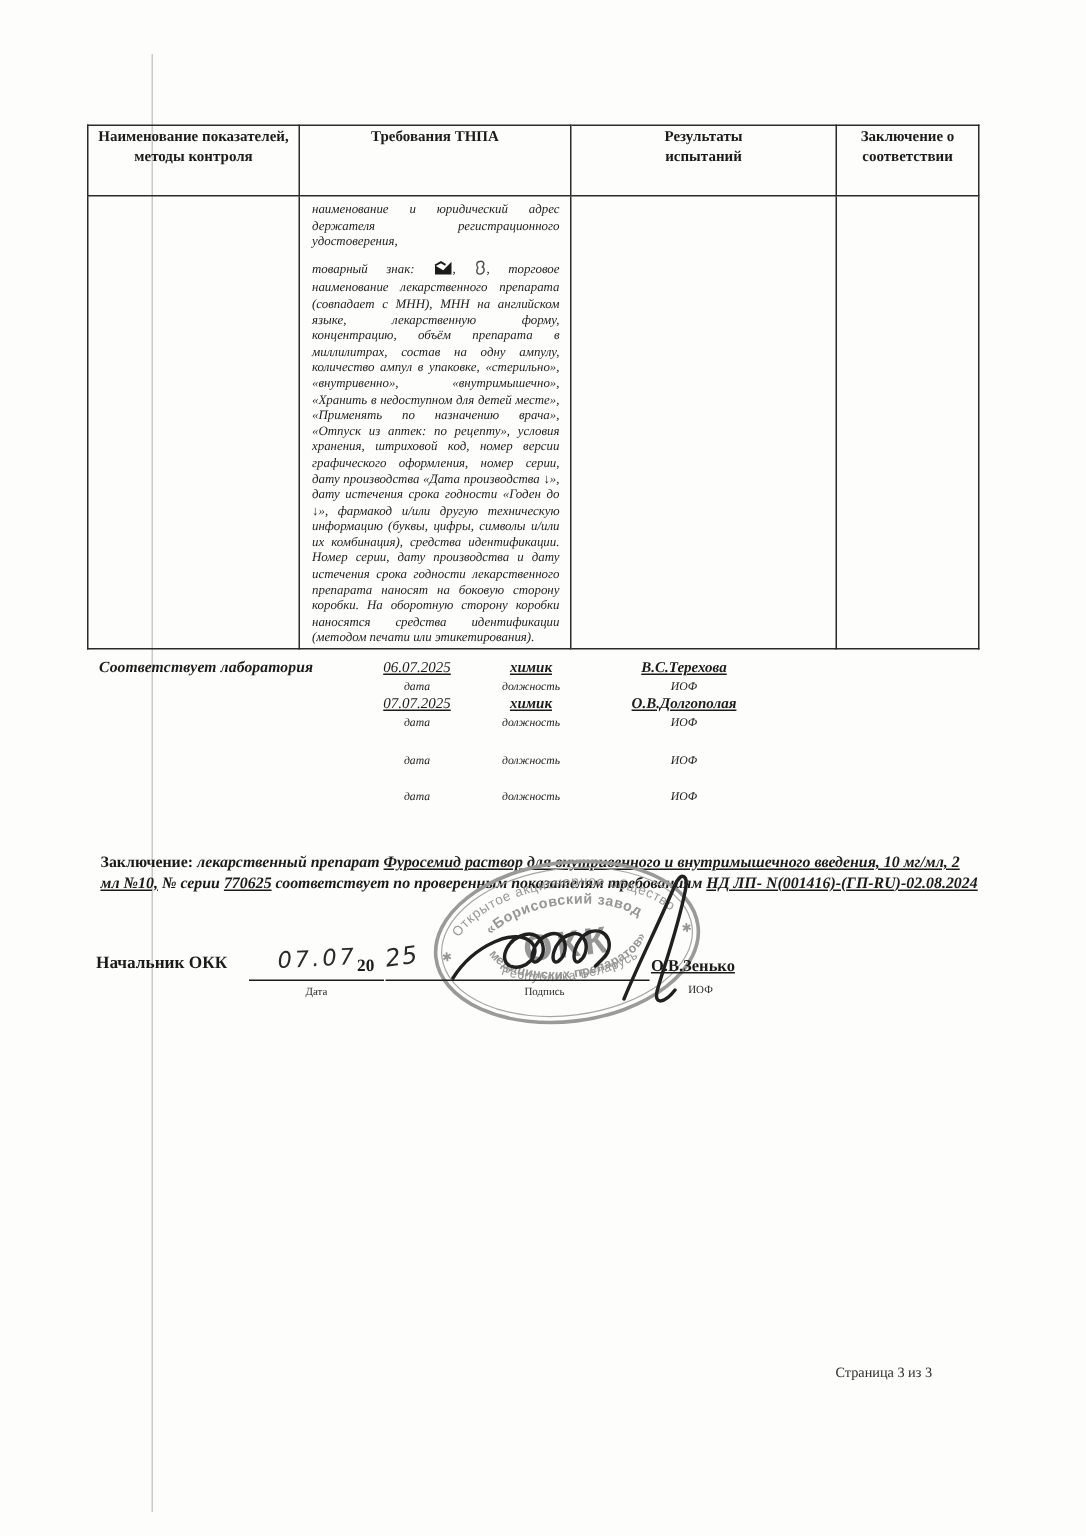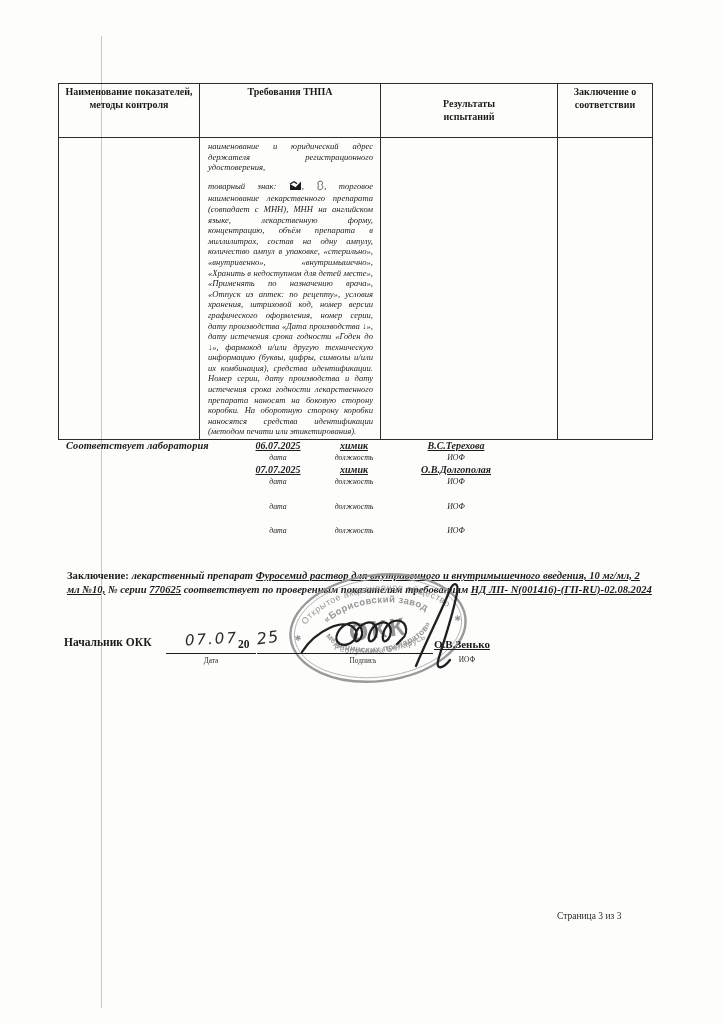--- a/index.html
+++ b/index.html
@@ -5,36 +5,36 @@
   html,body{margin:0;padding:0;background:#e8e8e8;}
   .page{position:relative;width:724px;height:1024px;background:#fdfdfc;overflow:hidden;
         font-family:"Liberation Serif",serif;color:#1b1b1b;}
   .artifact-line{position:absolute;left:101px;top:36px;width:1px;height:972px;background:#c9c9c9;}
 
   
   .tbl-wrap{position:absolute;left:58px;top:83px;}
   table.qc{border-collapse:collapse;table-layout:fixed;width:594px;border-radius:22px;}
   table.qc td{border:1px solid #2b2b2b;vertical-align:top;overflow:hidden;}
   tr.hdr td{height:42px;font-weight:bold;font-size:10px;line-height:12.5px;text-align:center;padding:2px 3px;vertical-align:top;}
-  .hw3{display:block;max-width:84px;margin:12px auto;}
+  .hw3{display:block;max-width:84px;margin:0 auto;}
   .hw4{display:block;max-width:88px;margin:0 auto;}
   tr.main td{height:278px;}
   td.req{font-style:italic;font-size:8.6px;line-height:10.6px;text-align:justify;padding:3px 7px 2px 8px;}
   td.req p{margin:0;}
   td.req p.first{margin-bottom:7px;}
   .tm{display:inline-block;vertical-align:-2px;}
   tr.shelf td{height:15px;font-style:italic;font-size:9.3px;line-height:13px;padding:1px 5px;white-space:nowrap;}
 
   
   .storage{position:absolute;left:67px;top:421px;width:600px;font-weight:bold;font-style:italic;font-size:10.8px;}
 
   
   .ll{position:absolute;left:0;width:724px;height:13px;font-size:10px;}
   .ll .lname{position:absolute;left:66px;font-weight:bold;font-style:italic;font-size:10.4px;letter-spacing:0.1px;white-space:nowrap;}
-  .ll .c-date{position:absolute;left:238px;width:80px;text-align:center;font-weight:bold;font-style:italic;text-decoration:underline;white-space:nowrap;}
+  .ll .c-date{position:absolute;left:238px;width:80px;text-align:center;font-weight:normal;font-style:italic;text-decoration:underline;white-space:nowrap;}
   .ll .c-pos{position:absolute;left:314px;width:80px;text-align:center;font-weight:bold;font-style:italic;text-decoration:underline;white-space:nowrap;}
   .ll .c-name{position:absolute;left:396px;width:120px;text-align:center;font-weight:bold;font-style:italic;text-decoration:underline;white-space:nowrap;}
   .ls{position:absolute;left:0;width:724px;height:11px;font-size:7.8px;font-style:italic;}
   .ls .c-date{position:absolute;left:238px;width:80px;text-align:center;}
   .ls .c-pos{position:absolute;left:314px;width:80px;text-align:center;}
   .ls .c-name{position:absolute;left:396px;width:120px;text-align:center;}
 
   
   .conclusion{position:absolute;left:67px;top:548px;width:586px;font-weight:bold;font-style:italic;
               font-size:10.6px;line-height:13.8px;margin-top:21px;}

